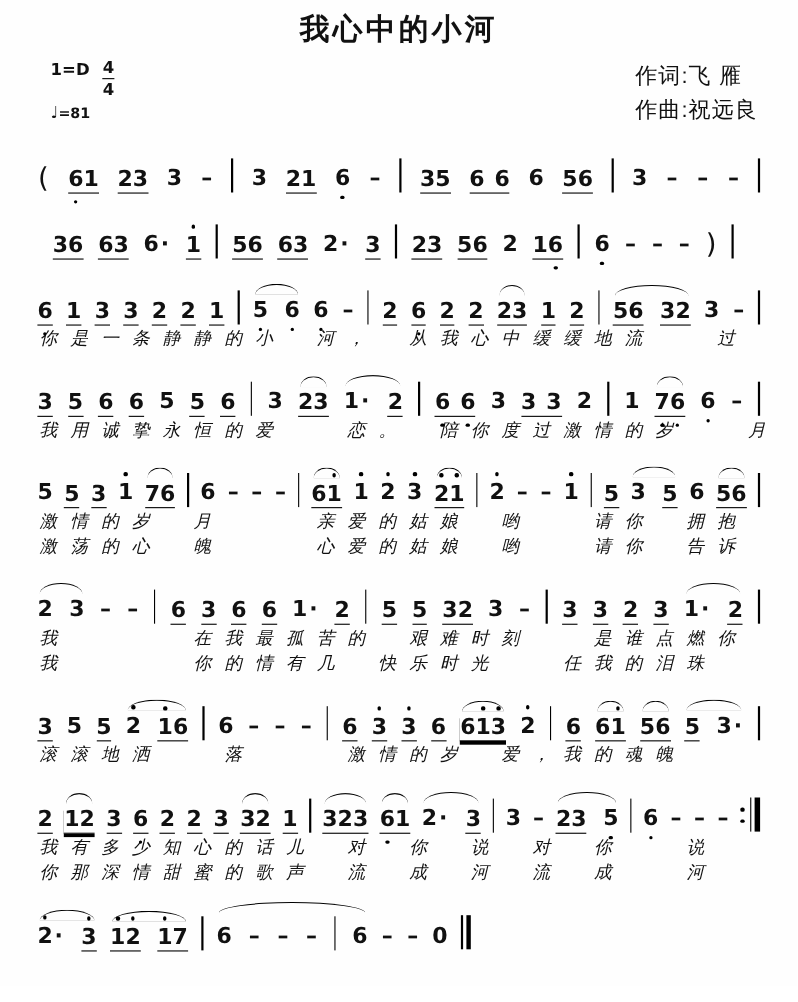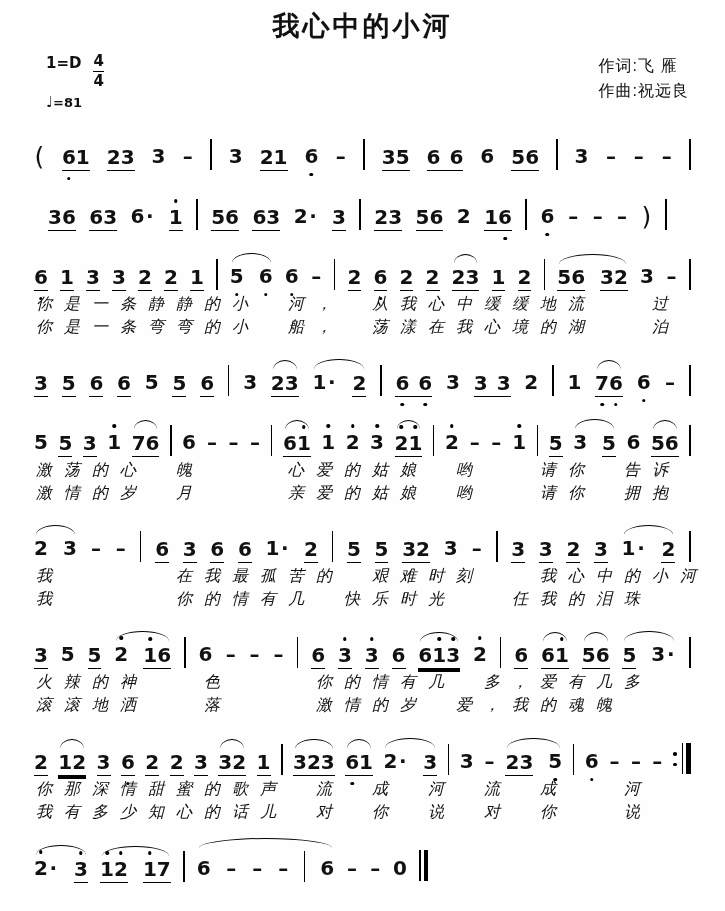--- a/index.html
+++ b/index.html
@@ -7,21 +7,21 @@
   .page{box-sizing:border-box;width:725px;height:896px;padding:6px 34px 4px 34px;display:flex;flex-direction:column;background:#fefefe;}
   .title{text-align:center;font-family:"DejaVu Serif",serif;font-weight:bold;font-size:27px;letter-spacing:3px;margin-top:2px;}
   .header{display:flex;justify-content:space-between;align-items:flex-start;margin-top:10px;padding-left:12px;}
   .keyblock{font-size:15px;font-weight:bold;font-family:"DejaVu Sans",sans-serif;}
   .keyline{display:flex;align-items:flex-start;gap:12px;}
   .meter{display:inline-flex;flex-direction:column;align-items:center;line-height:1;font-size:15px;}
   .meter .num{padding-bottom:2px;border-bottom:1.4px solid #000;}
   .meter .den{padding-top:2px;}
   .tempo{margin-top:4px;font-size:13px;font-weight:bold;}
   .tempo-note{font-size:15px;}
-  .credits{font-size:16px;line-height:1.55;padding-right:2px;letter-spacing:1px;}
+  .credits{font-size:20px;line-height:1.55;padding-right:2px;letter-spacing:1px;}
   .score{flex:0 0 auto;}
   .score-line{margin-top:13px;}
   .score-line:nth-child(2) .notes{padding-left:14px;padding-right:24px;}
   .score-line:nth-child(9) .notes{width:60%;}
   .notes{display:flex;justify-content:space-between;align-items:flex-end;padding-top:15px;}
   .note{font-family:"DejaVu Sans",sans-serif;font-weight:bold;font-size:20px;line-height:1.05;display:inline-flex;align-items:flex-end;padding-bottom:4px;}
   .note.u1{border-bottom:1.6px solid #000;padding-bottom:2px;}
   .note.u2{border-bottom:1.6px solid #000;padding-bottom:2px;box-shadow:0 3px 0 #000;}
   .nc{position:relative;display:inline-block;min-width:11px;text-align:center;}
   .gap{display:inline-block;width:9px;}
@@ -278,21 +278,20 @@
           </span>
           <span class="note">
             <span class="nc">3</span>
           </span>
           <span class="note">
             <span class="nc">–</span>
           </span>
           <span class="bar"></span>
         </div>
         <div class="lyrics">你是一条静静的小　河，　从我心中缓缓地流　　过</div>
-        <div class="lyrics">你是一条弯弯的小　船，　荡漾在我心境的湖　　泊</div>
       </div>
       <div class="score-line">
         <div class="notes">
           <span class="note u1">
             <span class="nc">3</span>
           </span>
           <span class="note u1">
             <span class="nc">5</span>
           </span>
           <span class="note u1">
@@ -360,20 +359,21 @@
             </span>
           </span>
           <span class="note">
             <span class="nc">6<i class="ld"></i></span>
           </span>
           <span class="note">
             <span class="nc">–</span>
           </span>
           <span class="bar"></span>
         </div>
+        <div class="lyrics">我用诚挚永恒的爱　　恋。　陪你度过激情的岁　　月</div>
       </div>
       <div class="score-line">
         <div class="notes">
           <span class="note">
             <span class="nc">5</span>
           </span>
           <span class="note u1">
             <span class="nc">5</span>
           </span>
           <span class="note u1">
@@ -457,22 +457,22 @@
           </span>
           <span class="slur-wrap">
             <div class="slur"></div>
             <span class="note u1">
               <span class="nc">5</span>
               <span class="nc">6</span>
             </span>
           </span>
           <span class="bar"></span>
         </div>
+        <div class="lyrics">激情的岁　月　　　亲爱的姑娘　哟　　请你　拥抱</div>
         <div class="lyrics">激荡的心　魄　　　心爱的姑娘　哟　　请你　告诉</div>
-        <div class="lyrics">激情的岁　月　　　亲爱的姑娘　哟　　请你　拥抱</div>
       </div>
       <div class="score-line">
         <div class="notes">
           <span class="slur-wrap">
             <div class="slur"></div>
             <span class="note">
               <span class="nc">2</span>
             </span>
             <span class="note">
               <span class="nc">3</span>
@@ -539,21 +539,21 @@
             <span class="note">
               <span class="nc">1</span>
               <span class="nc">·</span>
             </span>
             <span class="note u1">
               <span class="nc">2</span>
             </span>
           </span>
           <span class="bar"></span>
         </div>
-        <div class="lyrics">我　　　　在我最孤苦的　艰难时刻　　我心中的小河</div>
+        <div class="lyrics">我　　　　在我最孤苦的　艰难时刻　　是谁点燃你</div>
         <div class="lyrics">我　　　　你的情有几　快乐时光　　任我的泪珠</div>
       </div>
       <div class="score-line">
         <div class="notes">
           <span class="note u1">
             <span class="nc">3</span>
           </span>
           <span class="note">
             <span class="nc">5</span>
           </span>
@@ -630,21 +630,20 @@
             <span class="note u1">
               <span class="nc">5</span>
             </span>
             <span class="note">
               <span class="nc">3</span>
               <span class="nc">·</span>
             </span>
           </span>
           <span class="bar"></span>
         </div>
-        <div class="lyrics">火辣的神　　色　　　你的情有几　多，爱有几多</div>
         <div class="lyrics">滚滚地洒　　落　　　激情的岁　爱，我的魂魄</div>
       </div>
       <div class="score-line">
         <div class="notes">
           <span class="note u1">
             <span class="nc">2</span>
           </span>
           <span class="slur-wrap">
             <div class="slur"></div>
             <span class="note u2">
@@ -735,22 +734,22 @@
           </span>
           <span class="barwrap">
             <span class="repdots">
               <i></i>
               <i></i>
             </span>
             <span class="bar"></span>
             <span class="bar thick"></span>
           </span>
         </div>
+        <div class="lyrics">我有多少知心的话儿　对　你　说　对　你　　说</div>
         <div class="lyrics">你那深情甜蜜的歌声　流　成　河　流　成　　河</div>
-        <div class="lyrics">我有多少知心的话儿　对　你　说　对　你　　说</div>
       </div>
       <div class="score-line">
         <div class="notes">
           <span class="slur-wrap">
             <div class="slur"></div>
             <span class="note">
               <span class="nc">2<i class="hd"></i></span>
               <span class="nc">·</span>
             </span>
             <span class="note u1">

